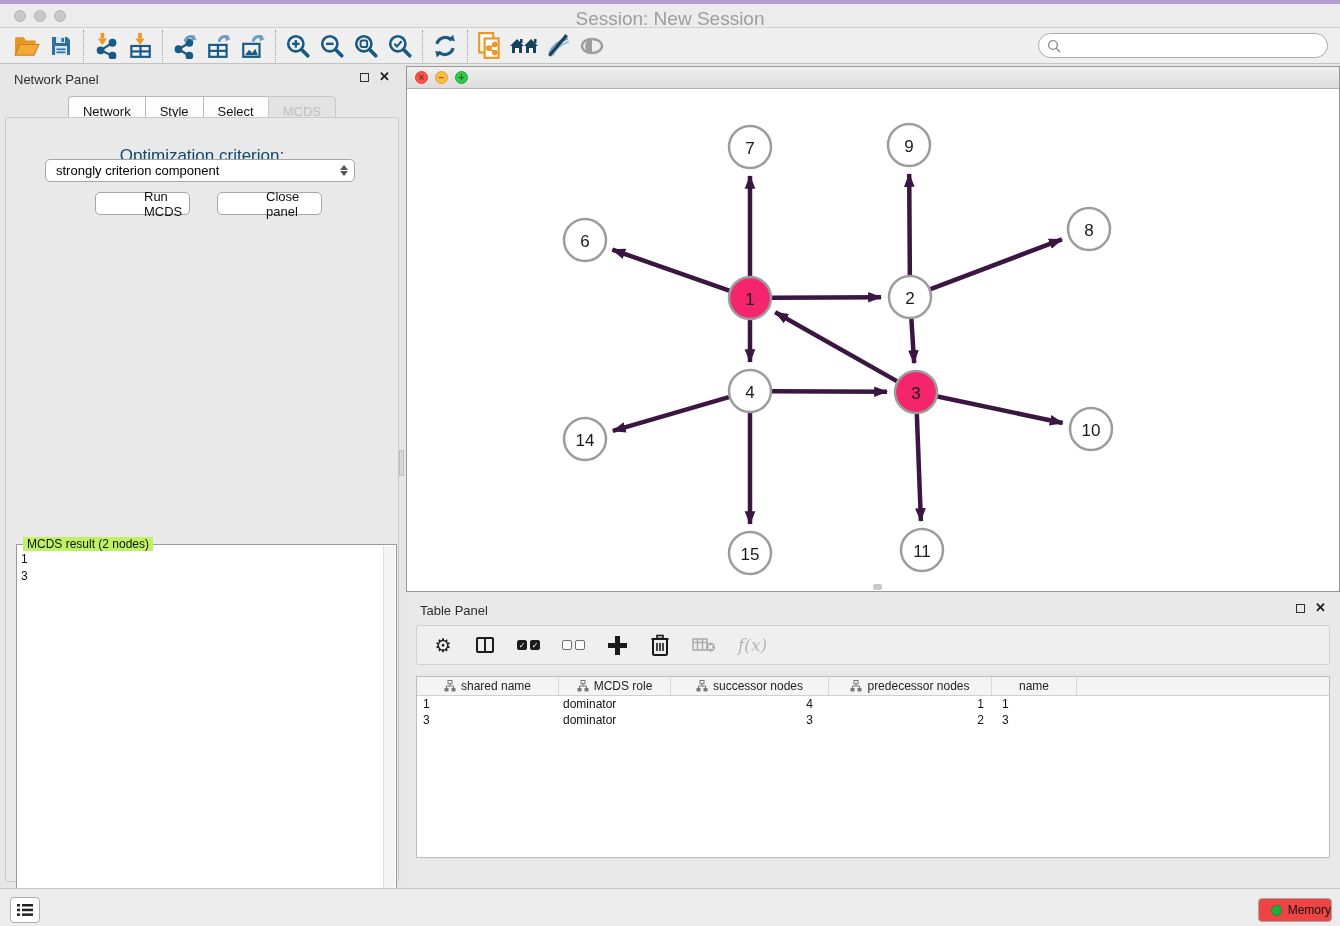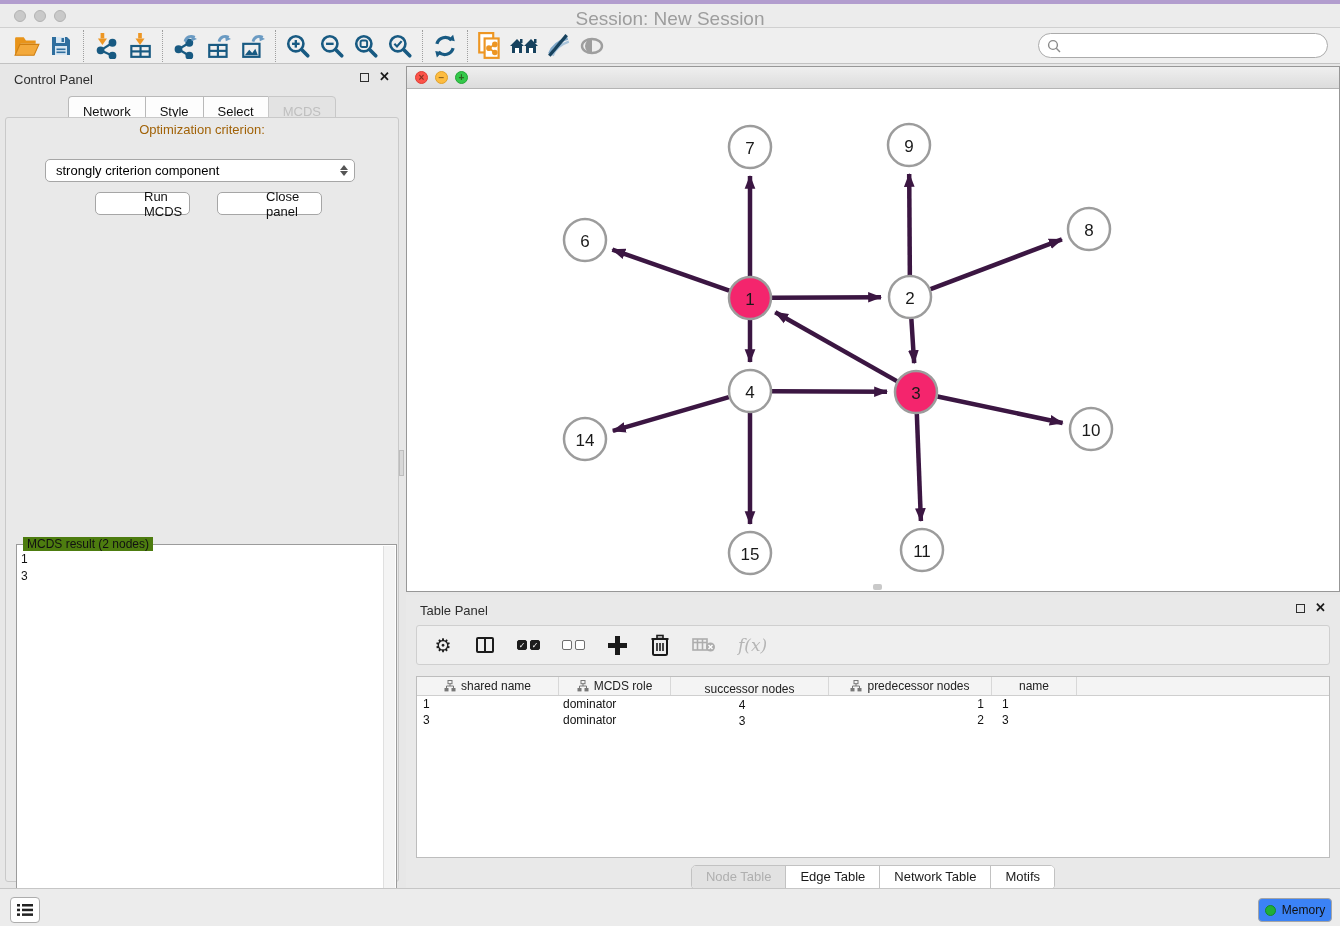--- a/index.html
+++ b/index.html
@@ -25,30 +25,30 @@
   .panel-head { position:absolute; left:14px; top:8px; font-size:13px; color:#2E2E2E; }
   .panel-icons { position:absolute; right:14px; top:8px; display:flex; gap:10px; align-items:center; }
   .float-ic { width:9px; height:9px; border:1.5px solid #2E2E2E; display:inline-block; }
   .close-ic { font-size:13px; font-weight:bold; color:#1A1A1A; line-height:10px; }
   .cp-tabs { position:absolute; left:0; top:32px; width:100%; display:flex; justify-content:center; }
   .cp-tab { font-size:13px; padding:7px 14px 4px; background:#FDFDFD; border:1px solid #B9B9B9; border-right:none; color:#111; }
   .cp-tab:first-child { border-radius:4px 0 0 0; }
   .cp-tab.last { border-right:1px solid #B9B9B9; border-radius:0 4px 0 0; }
   .cp-tab.active { background:#E3E3E3; color:#BFBFBF; border-color:#C8C8C8; }
   .cp-body { position:absolute; left:5px; top:53px; width:394px; height:765px; background:#E9E9E9; border:1px solid #C9C9C9; border-radius:3px; }
-  .opt-label { position:absolute; left:0; width:100%; top:4px; text-align:center; font-size:13px; color:#a16207; }
+  .opt-label { position:absolute; left:0; width:100%; top:28px; text-align:center; font-size:17px; color:#0c4a6e; }
   .select { position:absolute; left:39px; top:41px; width:310px; height:23px; background:#FFF; border:1px solid #A6A6A6; border-radius:5px; display:flex; align-items:center; padding:0 6px 0 10px; font-size:13px; }
   .select .val { flex:1; }
   .updown { display:flex; flex-direction:column; gap:1px; align-items:center; }
   .updown i { width:0; height:0; border-left:4px solid transparent; border-right:4px solid transparent; display:block; }
   .updown .up { border-bottom:5px solid #555; }
   .updown .dn { border-top:5px solid #555; }
   .btn { position:absolute; height:23px; background:#FFF; border:1px solid #A6A6A6; border-radius:5px; font-size:13px; color:#111; display:flex; align-items:center; justify-content:center;padding-left:48px; }
   .mcds-result { position:absolute; left:10px; top:426px; width:381px; height:382px; border:1px solid #9B9B9B; background:#FFF; }
-  .mcds-legend { position:absolute; left:6px; top:-8px; background:#4d7c0f; padding:0 4px; font-size:12px; color:#111; }
+  .mcds-legend { position:absolute; left:6px; top:-8px; background:#bef264; padding:0 4px; font-size:12px; color:#111; }
   .mcds-text { position:absolute; left:4px; top:6px; right:16px; bottom:4px; font-family:"Liberation Sans",sans-serif; font-size:12px; color:#111; white-space:pre; line-height:17px; }
   .mcds-scroll { position:absolute; right:1px; top:1px; bottom:1px; width:12px; background:#F4F4F4; border-left:1px solid #E0E0E0; }
 
   
   .net-window { position:absolute; left:406px; top:66px; width:934px; height:526px; background:#FFF; border:1px solid #979797; }
   .net-titlebar { position:absolute; left:0; top:0; width:100%; height:22px; background:linear-gradient(#EFEFEF,#DCDCDC); border-bottom:1px solid #B4B4B4; }
   .net-lights { position:absolute; left:8px; top:4px; display:flex; gap:7px; }
   .nlight { width:13px; height:13px; border-radius:50%; font-size:10px; font-weight:bold; color:rgba(40,20,0,.55); display:flex; align-items:center; justify-content:center; line-height:1; }
   .nl-red { background:#FB5349; border:1px solid #DF3D34; }
   .nl-yel { background:#FDBC40; border:1px solid #DFA12B; }
@@ -68,32 +68,32 @@
   .cbpair { display:flex; gap:3px; }
   .cb { width:10px; height:10px; border:1.5px solid #1C1C1C; border-radius:2px; font-size:8px; line-height:10px; text-align:center; }
   .cb.checked { background:#1C1C1C; color:#FFF; }
   .cb.un { border-color:#6E6E6E; background:#FFF; }
   .fx { font-family:"DejaVu Serif", serif; font-style:italic; font-size:17px; color:#B5B5B5; }
   .tbl { position:absolute; left:10px; top:81px; width:914px; height:182px; background:#FFF; border:1px solid #BDBDBD; }
   .tbl-head { display:flex; height:19px; background:#F4F4F4; border-bottom:1px solid #CFCFCF; }
   .th { display:flex; align-items:center; justify-content:center; gap:5px; font-size:12px; color:#222; border-right:1px solid #D8D8D8; height:100%; }
   .tr { display:flex; height:16px; font-size:12px; color:#111; align-items:center; }
   .td { height:100%; display:flex; align-items:center; }
-  .w0{width:142px;} .w1{width:112px;} .w2{width:158px;flex-direction:column;} .w3{width:163px;} .w4{width:85px;}
+  .w0{width:142px;} .w1{width:112px;} .w2{width:158px;} .w3{width:163px;} .w4{width:85px;}
   .al{padding-left:6px;} .ar{justify-content:flex-end;}
   .tp-tabs { position:absolute; left:0; right:0; top:270px; display:flex; justify-content:center; }
   .tp-tabgroup { display:flex; border:1px solid #C2C2C2; border-radius:5px; overflow:hidden; background:#FFF; }
   .tp-tab { font-size:13px; color:#1A1A1A; padding:3px 14px 5px; border-right:1px solid #C2C2C2; background:#FFF; }
   .tp-tab:last-child { border-right:none; }
   .tp-tab.active { background:#E2E2E2; color:#AFAFAF; }
 
   
   .statusbar { position:absolute; left:0; top:888px; width:100%; height:38px; background:#ECECEC; border-top:1px solid #C6C6C6; }
   .list-btn { position:absolute; left:10px; top:8px; width:30px; height:26px; background:#FFF; border:1px solid #ADADAD; border-radius:4px; display:flex; align-items:center; justify-content:center; }
-  .mem-btn { position:absolute; right:8px; top:9px; width:74px; height:24px; background:#3b82f6; border:1px solid #A5A5A5; border-radius:4px; display:flex; align-items:center; justify-content:center; gap:6px; font-size:12px; color:#111; }
+  .mem-btn { position:absolute; right:8px; top:9px; width:74px; height:24px; background:#ef4444; border:1px solid #A5A5A5; border-radius:4px; display:flex; align-items:center; justify-content:flex-end; gap:6px; font-size:12px; color:#111; }
   .mem-dot { width:11px; height:11px; border-radius:50%; background:#1FAF3A; border:1px solid #168A2C; }
 </style>
 </head>
 <body>
 
 <div class="purple-strip"></div>
 <div class="titlebar">
   <div class="lights">
     <span class="light"></span>
     <span class="light"></span>
@@ -258,21 +258,21 @@
   <div class="searchbox">
     <svg width="14" height="14" viewBox="0 0 14 14">
         <circle cx="6" cy="6" r="4.4" stroke="#8A8A8A" stroke-width="1.4" fill="none"></circle>
         <line x1="9.3" y1="9.3" x2="13" y2="13" stroke="#8A8A8A" stroke-width="1.4"></line>
       </svg>
     <input type="text" placeholder="" style="">
   </div>
 </div>
 
 <div class="control-panel">
-  <div class="panel-head">Control Panel</div>
+  <div class="panel-head">Network Panel</div>
   <div class="panel-icons">
     <span class="float-ic"></span>
     <span class="close-ic">✕</span>
   </div>
   <div class="cp-tabs">
     <span class="cp-tab">Network</span>
     <span class="cp-tab">Style</span>
     <span class="cp-tab">Select</span>
     <span class="cp-tab last active">MCDS</span>
   </div>
@@ -453,28 +453,20 @@
       <span class="td w4" style="padding-left:10px;">1</span>
     </div>
     <div class="tr">
       <span class="td w0 al">3</span>
       <span class="td w1" style="padding-left:4px;">dominator</span>
       <span class="td w2 ar" style="padding-right:16px;">3</span>
       <span class="td w3 ar" style="padding-right:8px;">2</span>
       <span class="td w4" style="padding-left:10px;">3</span>
     </div>
   </div>
-  <div class="tp-tabs">
-    <div class="tp-tabgroup">
-      <span class="tp-tab active">Node Table</span>
-      <span class="tp-tab">Edge Table</span>
-      <span class="tp-tab">Network Table</span>
-      <span class="tp-tab">Motifs</span>
-    </div>
-  </div>
 </div>
 
 <div class="statusbar">
   <div class="list-btn">
     <svg width="16" height="14" viewBox="0 0 16 14">
         <g fill="#222">
           <rect x="0" y="1" width="3" height="2.5"></rect>
           <rect x="5" y="1" width="11" height="2.5"></rect>
           <rect x="0" y="5.7" width="3" height="2.5"></rect>
           <rect x="5" y="5.7" width="11" height="2.5"></rect>

